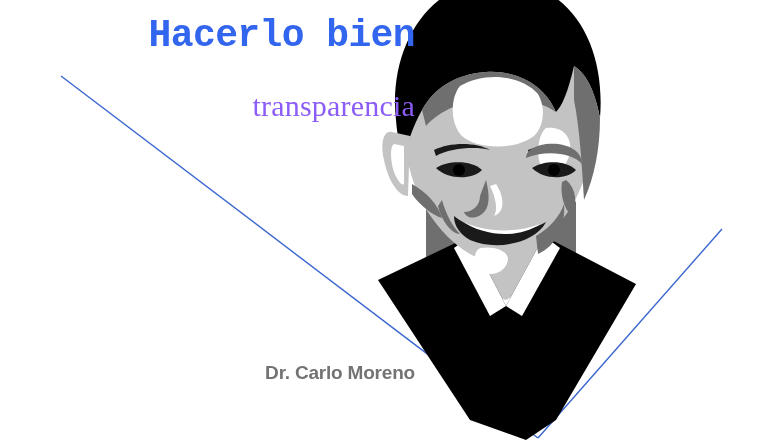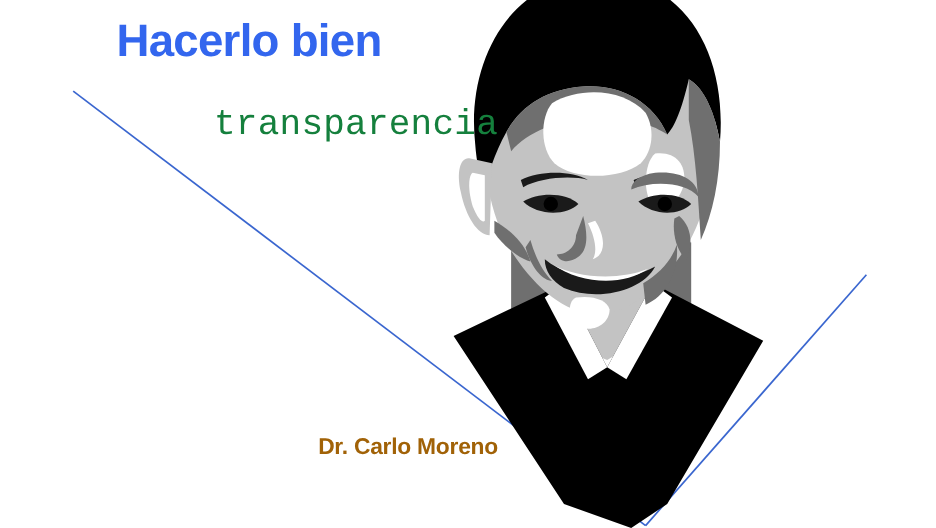--- a/index.html
+++ b/index.html
@@ -33,48 +33,47 @@
   
   .text-col{
     position:absolute;
     left:0px;
     width:415px;
     text-align:right;
   }
   #title-wrap{ top:16px; }
   #title{
     margin:0;
-    font-family:Liberation Sans, sans-serif;
+    font-family:Liberation Mono, monospace;
     font-weight:bold;
     font-size:38px;
     letter-spacing:-0.6px;
     line-height:1.05;
     color:#3366ee;
     white-space:nowrap;
-    text-align:center;
   }
   #subtitle-wrap{ top:86px; }
   .sub-line{
-    font-family:Liberation Mono, monospace;
+    font-family:Liberation Serif, serif;
     font-weight:300;
     font-size:30px;
     line-height:1.33;
     letter-spacing:0.2px;
-    color:#15803d;
+    color:#8b5cf6;
     white-space:nowrap;
     margin-left:8px;
   }
   #byline-wrap{ top:362px; }
   #byline{
     margin:0;
     font-family:"Liberation Sans", sans-serif;
     font-weight:bold;
     font-size:19px;
     letter-spacing:-0.2px;
-    color:#a16207;
+    color:#737373;
     white-space:nowrap;
   }
 </style>
 </head>
 <body>
 
 <div id="stage">
 
   <svg id="chevron" viewBox="0 0 780 440">
     <line x1="61" y1="76" x2="538" y2="438" stroke="#3a66cf" stroke-width="1.4" fill="none"></line>

